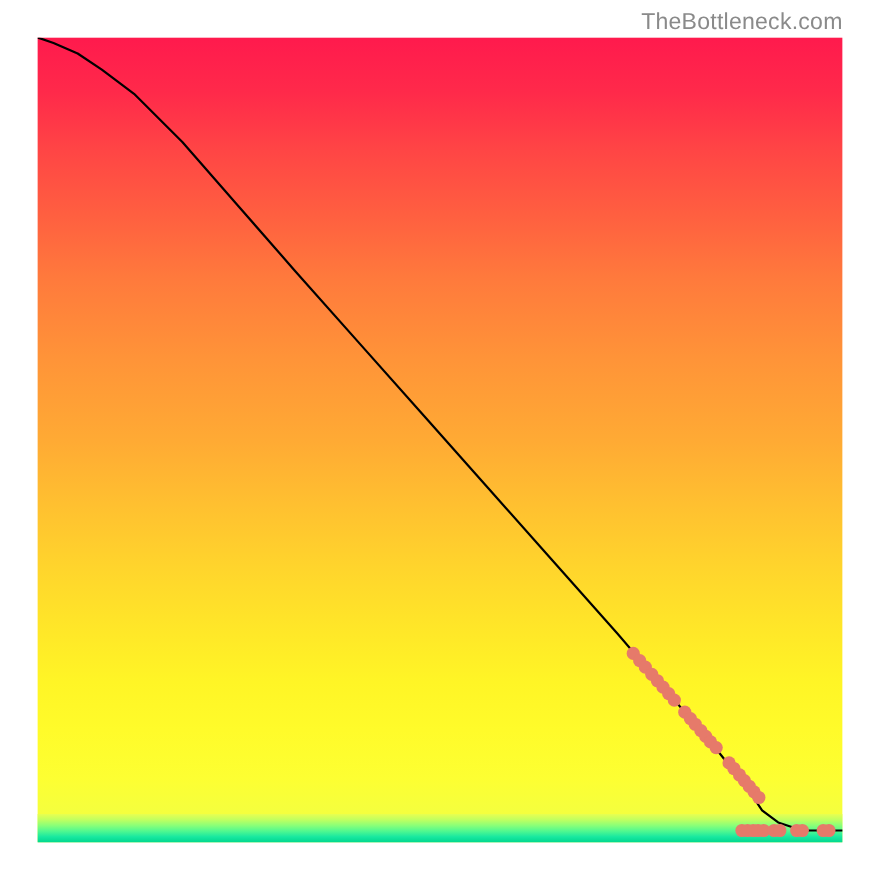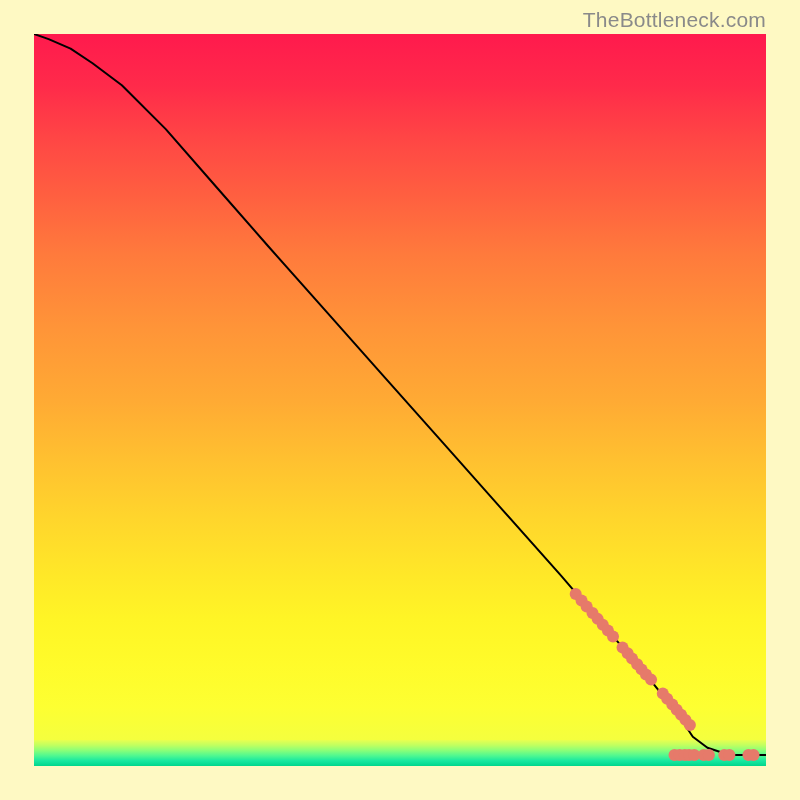--- a/index.html
+++ b/index.html
@@ -10,21 +10,21 @@
     background: #000;
     overflow: hidden;
     font-family: Arial, Helvetica, sans-serif;
   }
   .frame {
     position: absolute;
     left: 0;
     top: 0;
     width: 800px;
     height: 800px;
-    background: #fef9c3;
+    background: #ffffff;
   }
   .plot-area {
     position: absolute;
     left: 34px;
     top: 34px;
     width: 732px;
     height: 732px;
     overflow: hidden;
   }
   

